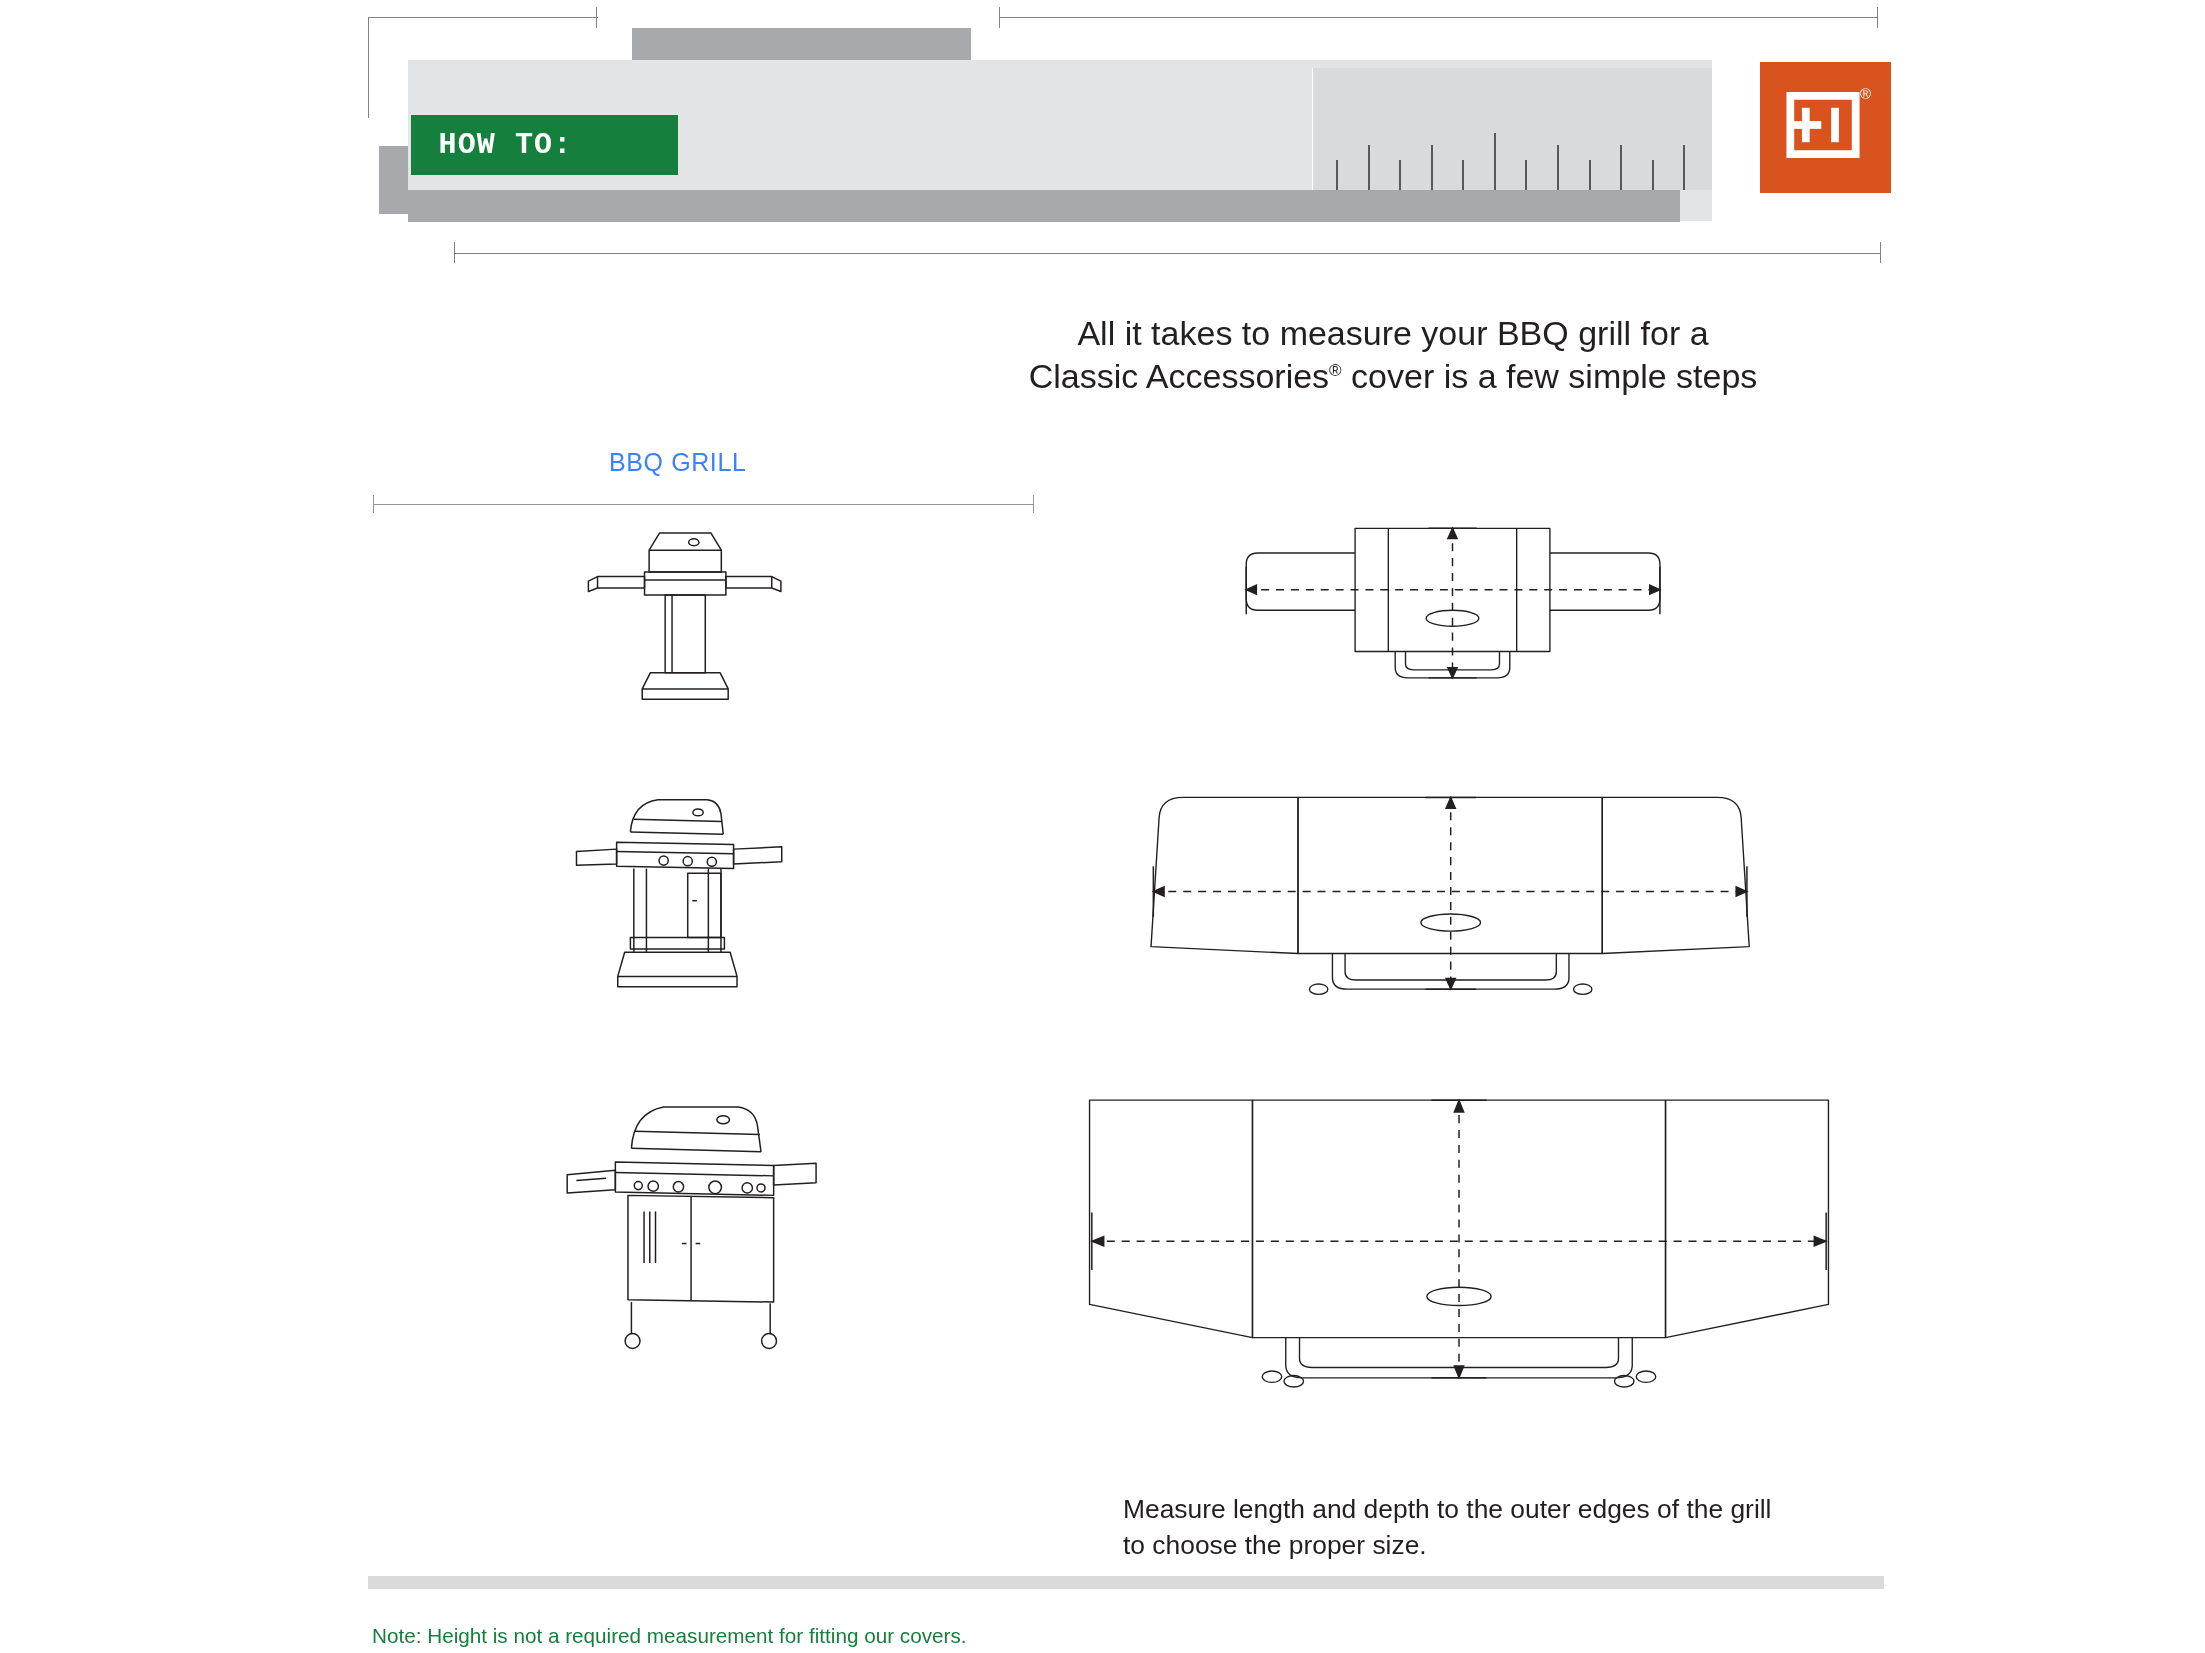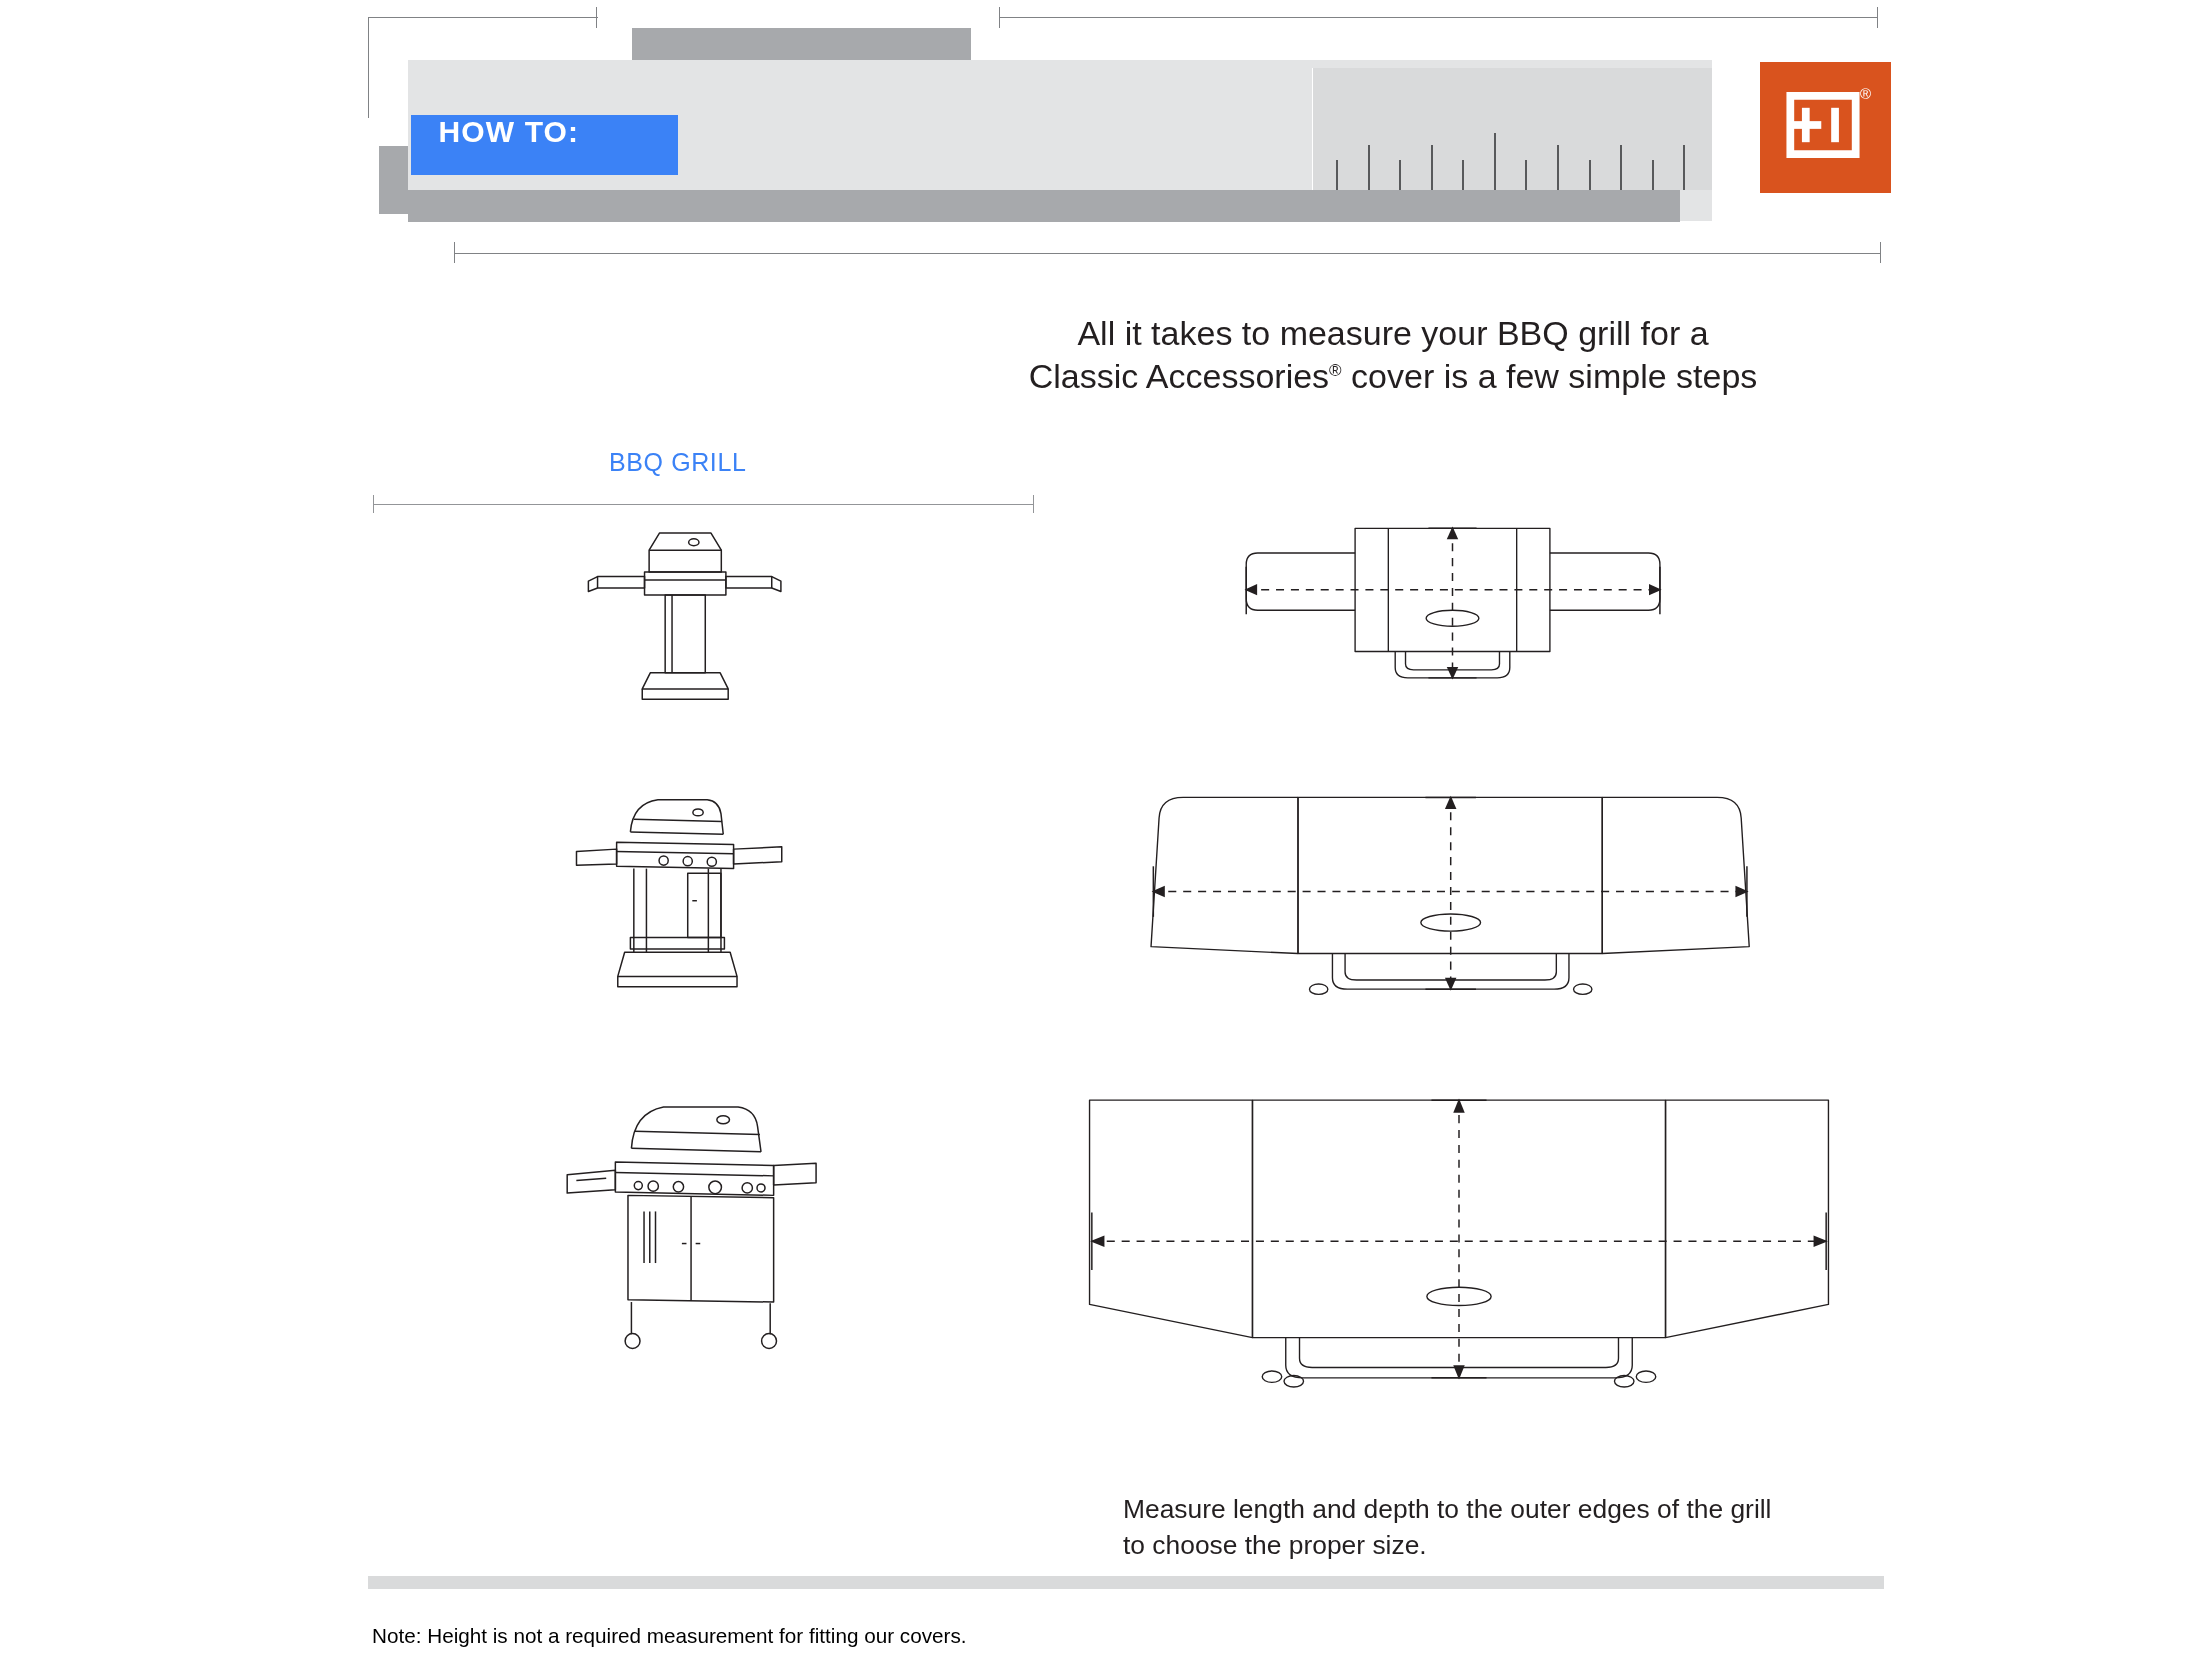--- a/index.html
+++ b/index.html
@@ -56,24 +56,26 @@
   .hdr-ruler .tick {
     position: absolute;
     bottom: 0;
     width: 1.7px;
     background: #58595b;
   }
   .howto-badge {
     position: absolute;
     left: 411px; top: 115px;
     width: 267px; height: 60px;
-    background: #3b82f6;
+    background: #15803d;
     display: flex;
+    align-items: center;
     padding-left: 27.6px;
     box-sizing: border-box;
+    font-family: Liberation Mono, monospace;
   }
   .howto-badge span {
     color: #ffffff;
     font-size: 30px;
     font-weight: bold;
     letter-spacing: 1.1px;
   }
   .measure-word {
     position: absolute;
     left: 752px; top: 63px;
@@ -165,21 +167,21 @@
   .footer-bar {
     position: absolute;
     left: 368px; top: 1576px;
     width: 1516px; height: 12.6px;
     background: #d9dadb;
   }
   .footer-note {
     position: absolute;
     left: 372px; top: 1624px;
     font-size: 20.7px;
-    color: #000000;
+    color: #15803d;
   }
 </style>
 </head>
 <body>
 
 <div class="header">
 
   <div class="guide guide-v" style="left:368px; top:17px; height:101px;"></div>
   <div class="guide guide-h" style="left:368px; top:17px; width:230px;"></div>
   <div class="guide guide-v" style="left:596px; top:6.9px; height:20.7px;"></div>

